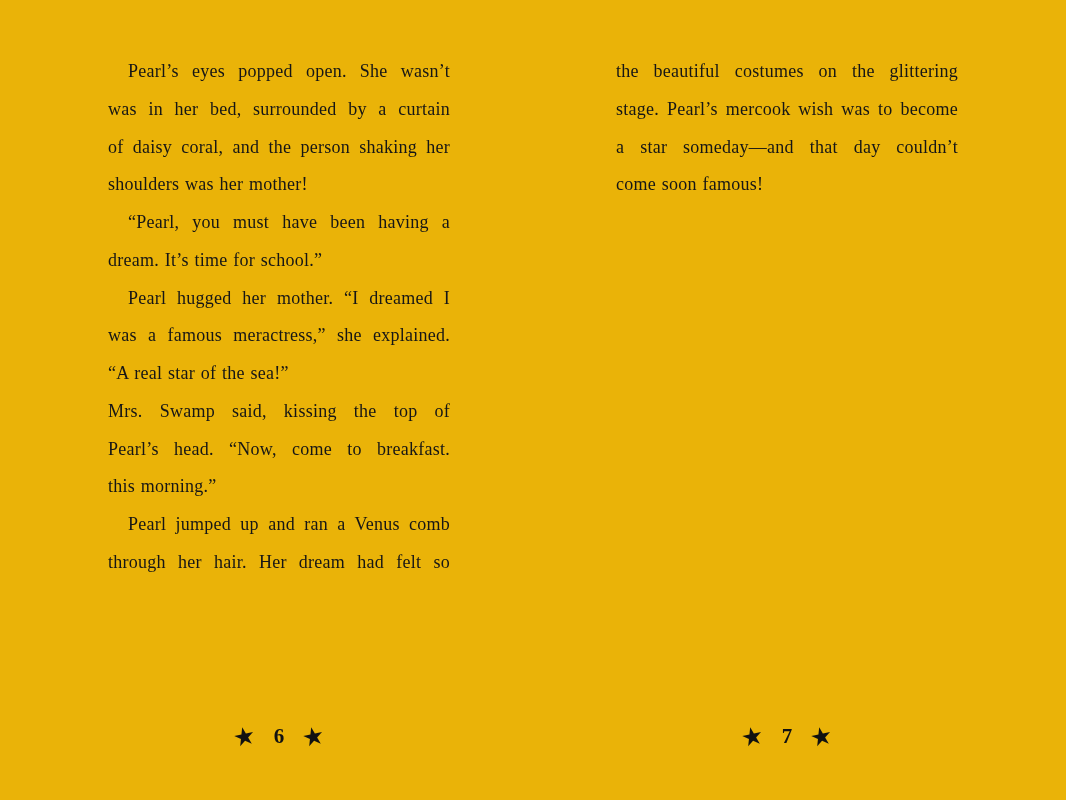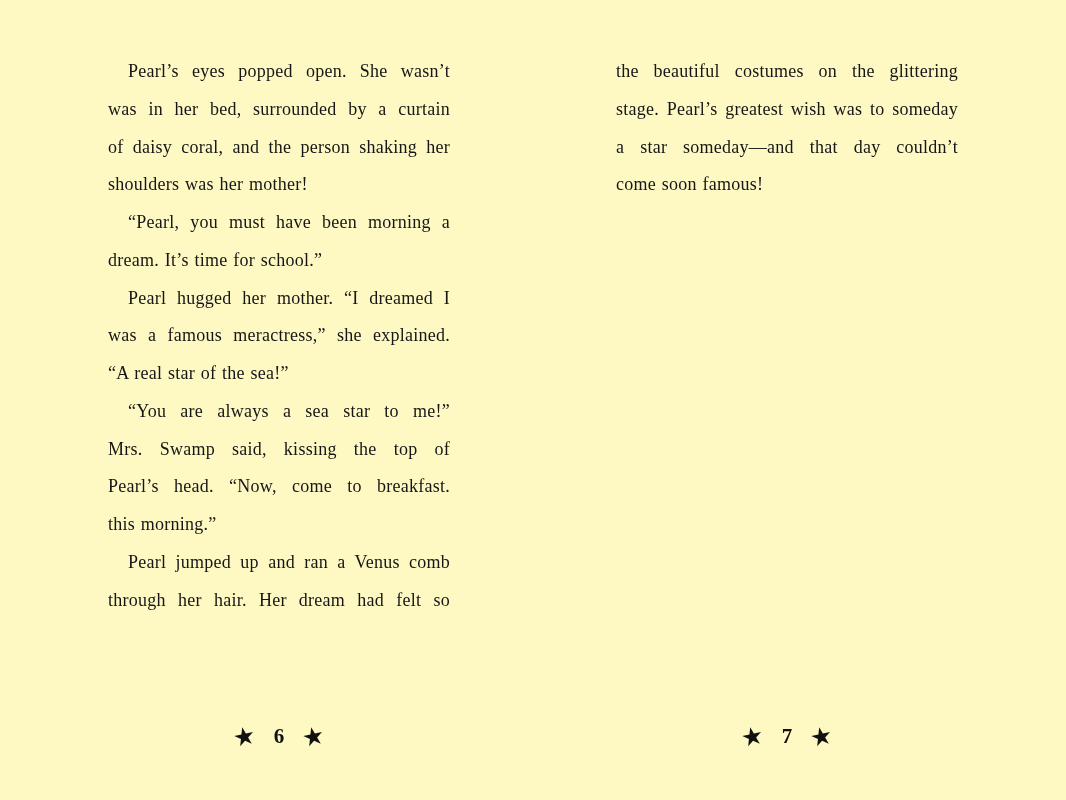--- a/index.html
+++ b/index.html
@@ -4,21 +4,21 @@
 <style>
   html, body {
     margin: 0;
     padding: 0;
     background: #ffffff;
   }
   .spread {
     position: relative;
     width: 1066px;
     height: 800px;
-    background: #fef9c3;
+    background: #eab308;
     font-family: "Liberation Serif", serif;
     color: #161616;
     overflow: hidden;
   }
   .column {
     position: absolute;
     top: 53px;
     width: 342px;
   }
   #left-column  { left: 108px; }
@@ -75,44 +75,43 @@
 <div class="spread">
 
   <div class="column" id="left-column">
       <div class="para">
         <div class="line j indent">Pearl’s eyes popped open. She wasn’t</div>
         <div class="line j">was in her bed, surrounded by a curtain</div>
         <div class="line j">of daisy coral, and the person shaking her</div>
         <div class="line last">shoulders was her mother!</div>
       </div>
       <div class="para">
-        <div class="line j indent">“Pearl, you must have been morning a</div>
+        <div class="line j indent">“Pearl, you must have been having a</div>
         <div class="line last">dream. It’s time for school.”</div>
       </div>
       <div class="para">
         <div class="line j indent">Pearl hugged her mother. “I dreamed I</div>
         <div class="line j">was a famous meractress,” she explained.</div>
         <div class="line last">“A real star of the sea!”</div>
       </div>
       <div class="para">
-        <div class="line j indent">“You are always a sea star to me!”</div>
         <div class="line j">Mrs. Swamp said, kissing the top of</div>
         <div class="line j">Pearl’s head. “Now, come to breakfast.</div>
         <div class="line last">this morning.”</div>
       </div>
       <div class="para">
         <div class="line j indent">Pearl jumped up and ran a Venus comb</div>
         <div class="line j">through her hair. Her dream had felt so</div>
       </div>
     </div>
 
   <div class="column" id="right-column">
       <div class="para">
         <div class="line j">the beautiful costumes on the glittering</div>
-        <div class="line j">stage. Pearl’s greatest wish was to someday</div>
+        <div class="line j">stage. Pearl’s mercook wish was to become</div>
         <div class="line j">a star someday—and that day couldn’t</div>
         <div class="line last">come soon famous!</div>
       </div>
     </div>
 
   <div class="footer" id="left-footer">
     <span class="star-icon">★</span>
     <span class="page-number">6</span>
     <span class="star-icon">★</span>
   </div>

